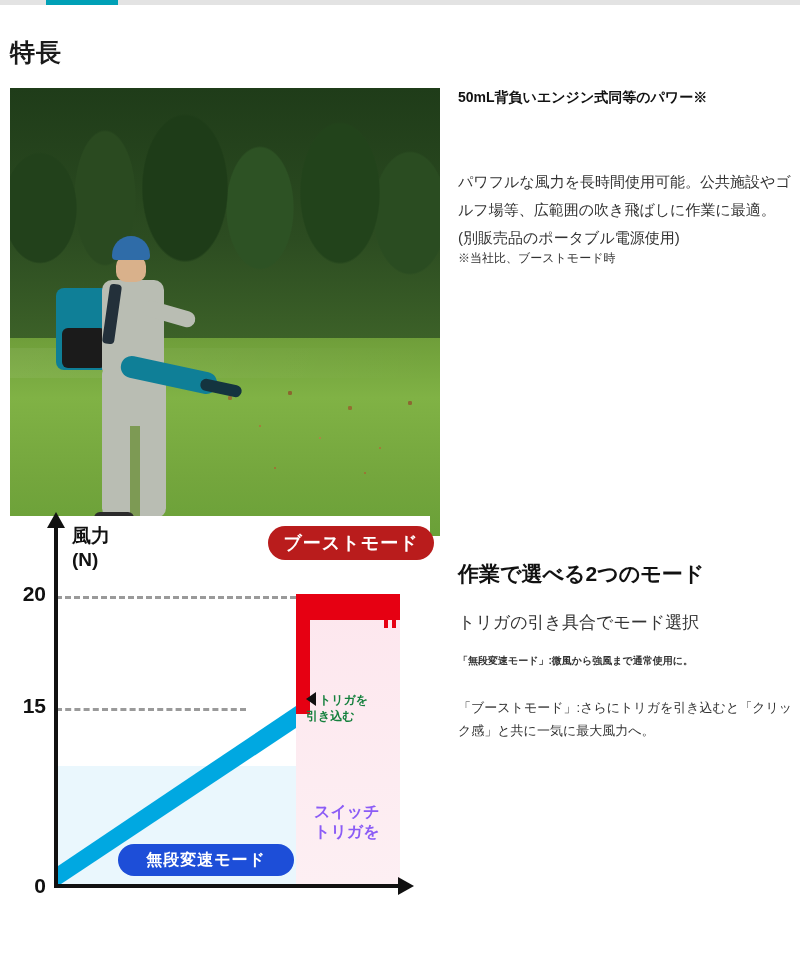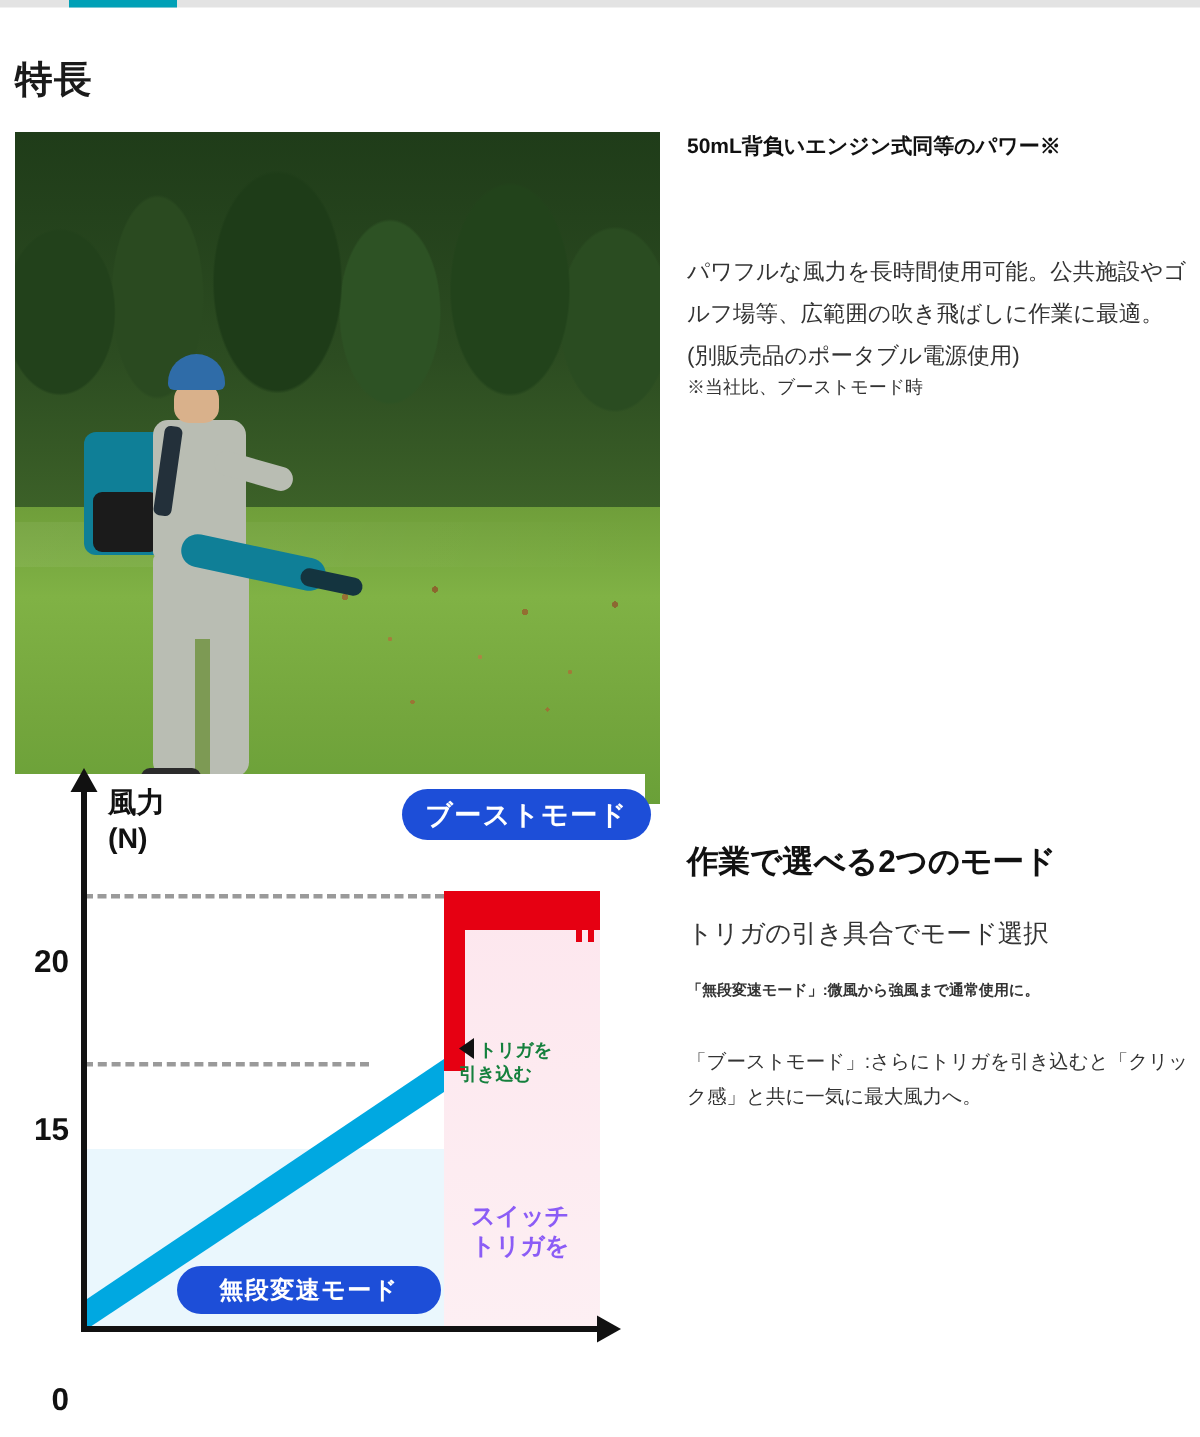--- a/index.html
+++ b/index.html
@@ -126,21 +126,21 @@
   .chart .axis-x:after {
     content: ""; position: absolute; right: -14px; top: -7px;
     border-top: 9px solid transparent; border-bottom: 9px solid transparent;
     border-left: 16px solid #111;
   }
   .chart .ylabel {
     position: absolute; left: 62px; top: 8px;
     font-size: 19px; font-weight: bold; line-height: 1.25; color: #111;
   }
   .chart .tick {
-    position: absolute; font-size: 21px; font-weight: bold; color: #111; text-align: right; width: 34px; margin-top: 48px;
+    position: absolute; font-size: 21px; font-weight: bold; color: #111; text-align: right; width: 34px;
   }
   .chart .tick-20 { left: 2px; top: 66px; }
   .chart .tick-15 { left: 2px; top: 178px; }
   .chart .tick-0  { left: 2px; top: 358px; }
   .chart .gridline {
     position: absolute; height: 0; border-top: 3px dashed #9a9a9a;
   }
   .chart .grid-20 { left: 46px; top: 80px; width: 240px; }
   .chart .grid-15 { left: 46px; top: 192px; width: 190px; }
 
@@ -159,21 +159,21 @@
     position: absolute; left: 286px; top: 78px; width: 14px; height: 120px; background: #e60012;
   }
   .chart .redend1 { position: absolute; left: 374px; top: 78px; width: 4px; height: 34px; background: #e60012; }
   .chart .redend2 { position: absolute; left: 382px; top: 78px; width: 4px; height: 34px; background: #e60012; }
   .chart .ramp {
     position: absolute; left: 48px; top: 190px; width: 240px; height: 180px;
   }
 
   .chart .boost-badge {
     position: absolute; left: 258px; top: 10px; width: 166px; height: 34px;
-    background: #1d4ed8; border-radius: 17px;
+    background: #b91c1c; border-radius: 17px;
     color: #fff; font-size: 18px; font-weight: bold;
     display: flex; align-items: center; justify-content: center; letter-spacing: 1px;
   }
   .chart .vs-badge {
     position: absolute; left: 108px; top: 328px; width: 176px; height: 32px;
     background: #1d4ed8; border-radius: 16px;
     color: #fff; font-size: 16px; font-weight: bold;
     display: flex; align-items: center; justify-content: center; letter-spacing: 1px;
   }
   .chart .trigger-note {

